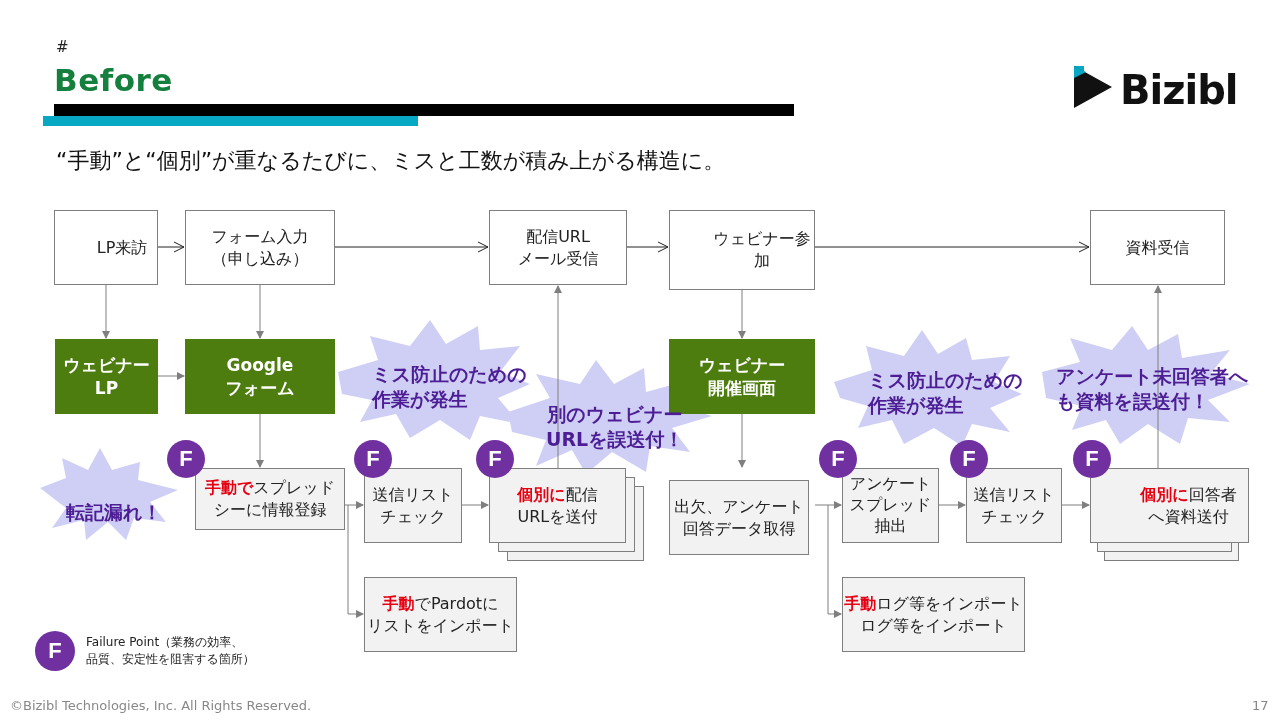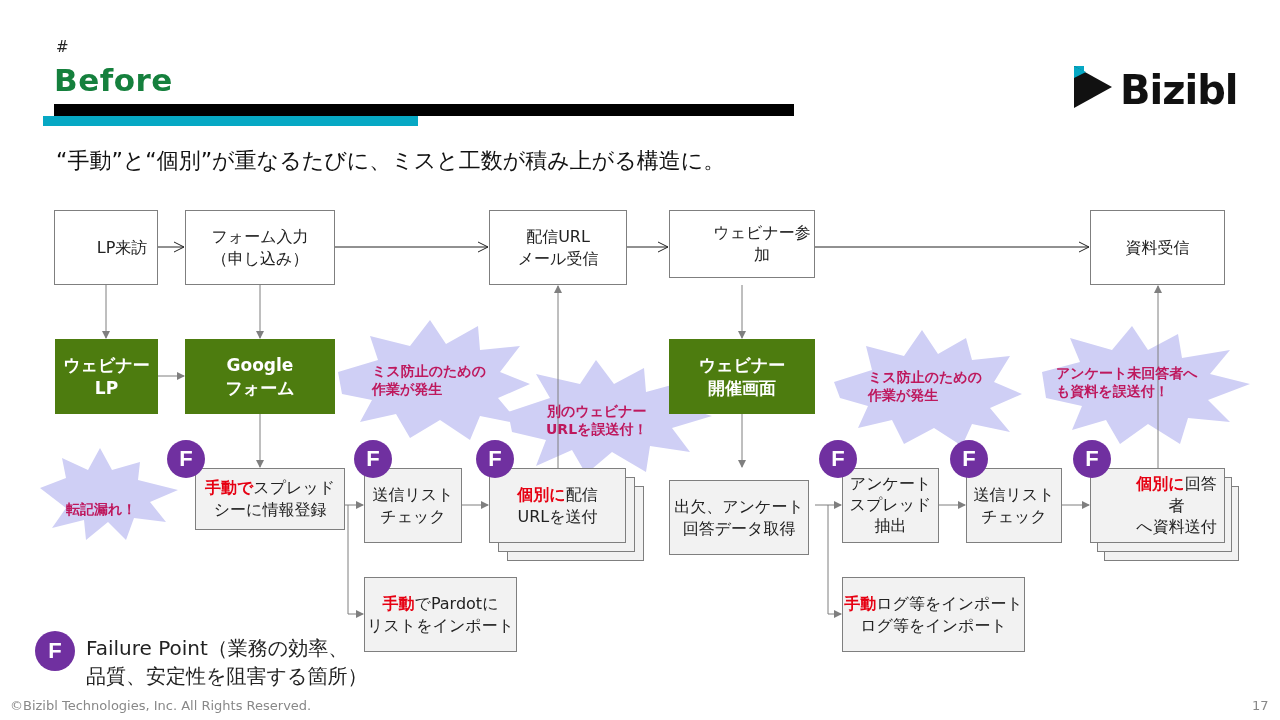--- a/index.html
+++ b/index.html
@@ -17,22 +17,22 @@
   .box { position: absolute; box-sizing: border-box; display: flex; align-items: center; justify-content: center;
          text-align: center; font-size: 16px; line-height: 1.35; color: #222; }
   .box.white { background: #fff; border: 1px solid #7f7f7f; }
   .box.dark { background: #4d7c0f; color: #fff; font-weight: bold; font-size: 17px; border: none; }
   .box.grey { background: #f2f2f2; border: 1px solid #7f7f7f; }
   .box.stack-back { background: #f2f2f2; border: 1px solid #7f7f7f; }
   .red { color: #e60012; font-weight: bold; }
   .fbadge { position: absolute; width: 38px; height: 38px; border-radius: 50%; background: #7030a0; color: #fff;
             font-weight: bold; font-size: 22px; display: flex; align-items: center; justify-content: center;
             font-family: "Liberation Sans", sans-serif; }
-  .burst-text { position: absolute; color: #be185d; font-weight: bold; font-size: 14px; line-height: 1.3; white-space: nowrap; }
-  .legend-text { left: 86px; top: 634px; font-size: 20px; line-height: 1.4; color: #222; }
+  .burst-text { position: absolute; color: #4c1d95; font-weight: bold; font-size: 19px; line-height: 1.3; white-space: nowrap; }
+  .legend-text { left: 86px; top: 634px; font-size: 12px; line-height: 1.4; color: #222; }
   .footer { left: 10px; top: 698px; font-size: 13px; color: #888; }
   .pagenum { left: 1252px; top: 698px; font-size: 13px; color: #888; text-align: right; }
 </style>
 </head>
 <body>
 
 <div class="abs hash">#</div>
 <div class="abs title">Before</div>
 <div class="abs bar-black"></div>
 <div class="abs bar-teal"></div>
@@ -89,21 +89,21 @@
 
 <div class="box white" style="left:54px;top:210px;width:104px;height:75px;padding-left:32px;">
   <div><span>LP来訪</span></div>
 </div>
 <div class="box white" style="left:185px;top:210px;width:150px;height:75px;">
   <div><span>フォーム入力</span><br><span>（申し込み）</span></div>
 </div>
 <div class="box white" style="left:489px;top:210px;width:138px;height:75px;">
   <div><span>配信URL</span><br><span>メール受信</span></div>
 </div>
-<div class="box white" style="left:669px;top:210px;width:146px;height:68px;padding-left:40px;">
+<div class="box white" style="left:669px;top:210px;width:146px;height:80px;padding-left:40px;">
   <div><span>ウェビナー参加</span></div>
 </div>
 <div class="box white" style="left:1090px;top:210px;width:135px;height:75px;">
   <div><span>資料受信</span></div>
 </div>
 
 <div class="box dark" style="left:55px;top:339px;width:103px;height:75px;">
   <div><span>ウェビナー</span><br><span>LP</span></div>
 </div>
 <div class="box dark" style="left:185px;top:339px;width:150px;height:75px;">
@@ -133,21 +133,21 @@
 </div>
 <div class="box grey" style="left:842px;top:468px;width:97px;height:75px;line-height:1.3;">
   <div><span>アンケート</span><br><span>スプレッド</span><br><span>抽出</span></div>
 </div>
 <div class="box grey" style="left:966px;top:468px;width:96px;height:75px;">
   <div><span>送信リスト</span><br><span>チェック</span></div>
 </div>
 
 <div class="box stack-back" style="left:1104px;top:486px;width:135px;height:75px;"></div>
 <div class="box stack-back" style="left:1097px;top:477px;width:135px;height:75px;"></div>
-<div class="box grey" style="left:1090px;top:468px;width:135px;height:75px;padding-left:38px;">
+<div class="box grey" style="left:1090px;top:468px;width:159px;height:75px;padding-left:38px;">
   <div><span class="red">個別に</span><span>回答者</span><br><span>へ資料送付</span></div>
 </div>
 <div class="box grey" style="left:842px;top:577px;width:183px;height:75px;">
   <div><span class="red">手動</span><span>ログ等をインポート</span><br><span>ログ等をインポート</span></div>
 </div>
 
 <div class="fbadge" style="left:167px;top:440px;">F</div>
 <div class="fbadge" style="left:354px;top:440px;">F</div>
 <div class="fbadge" style="left:476px;top:440px;">F</div>
 <div class="fbadge" style="left:819px;top:440px;">F</div>

